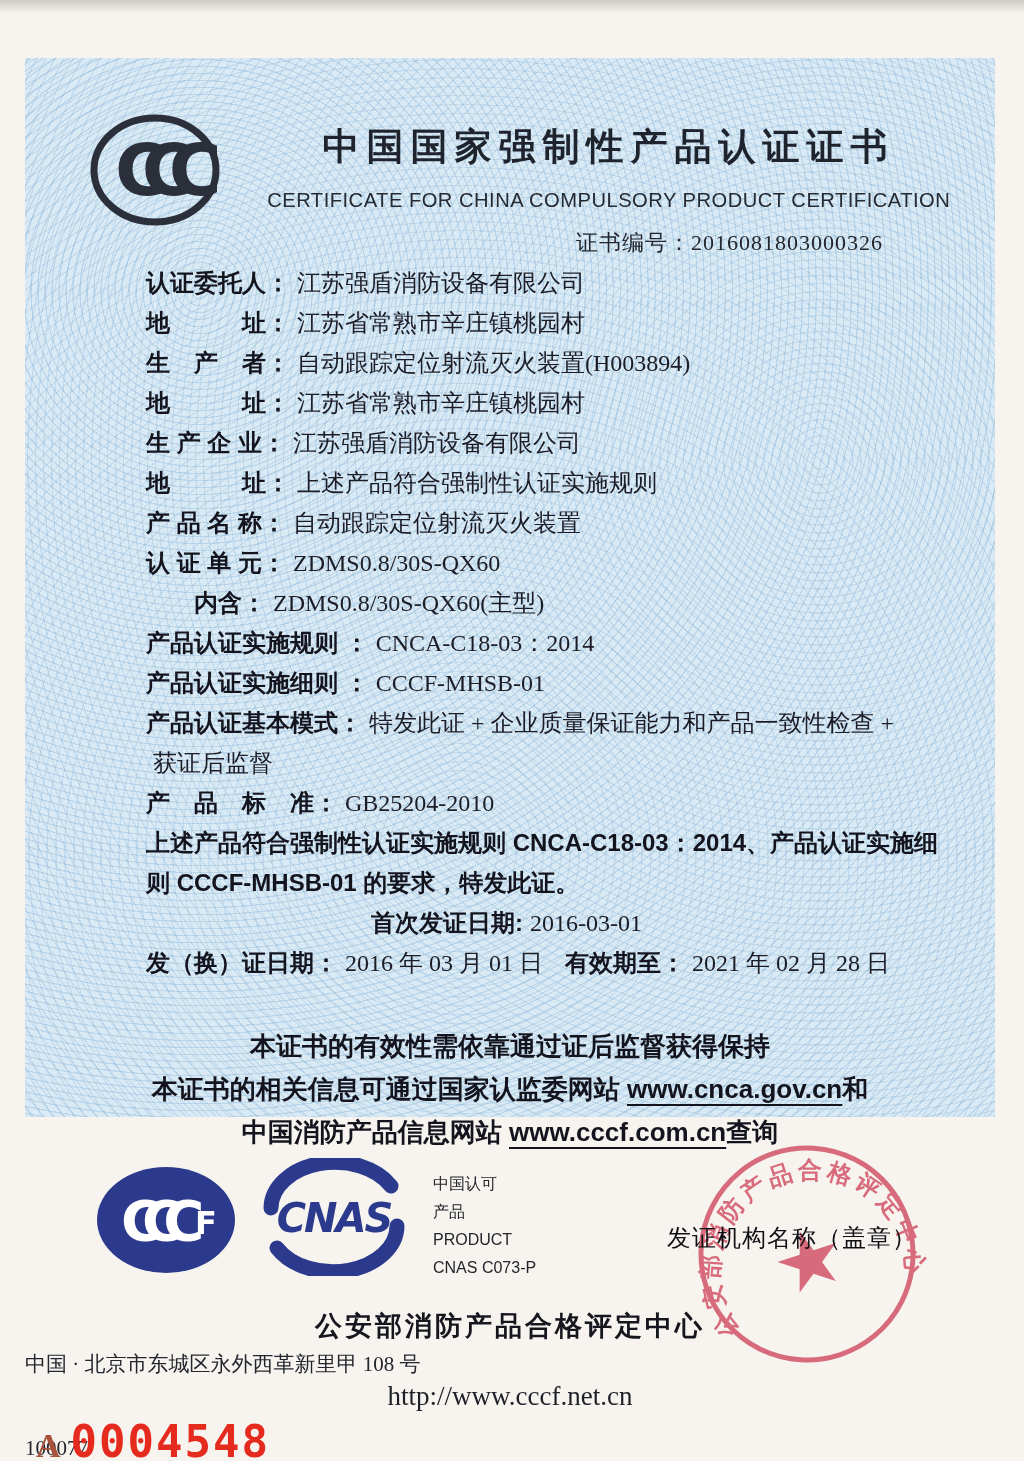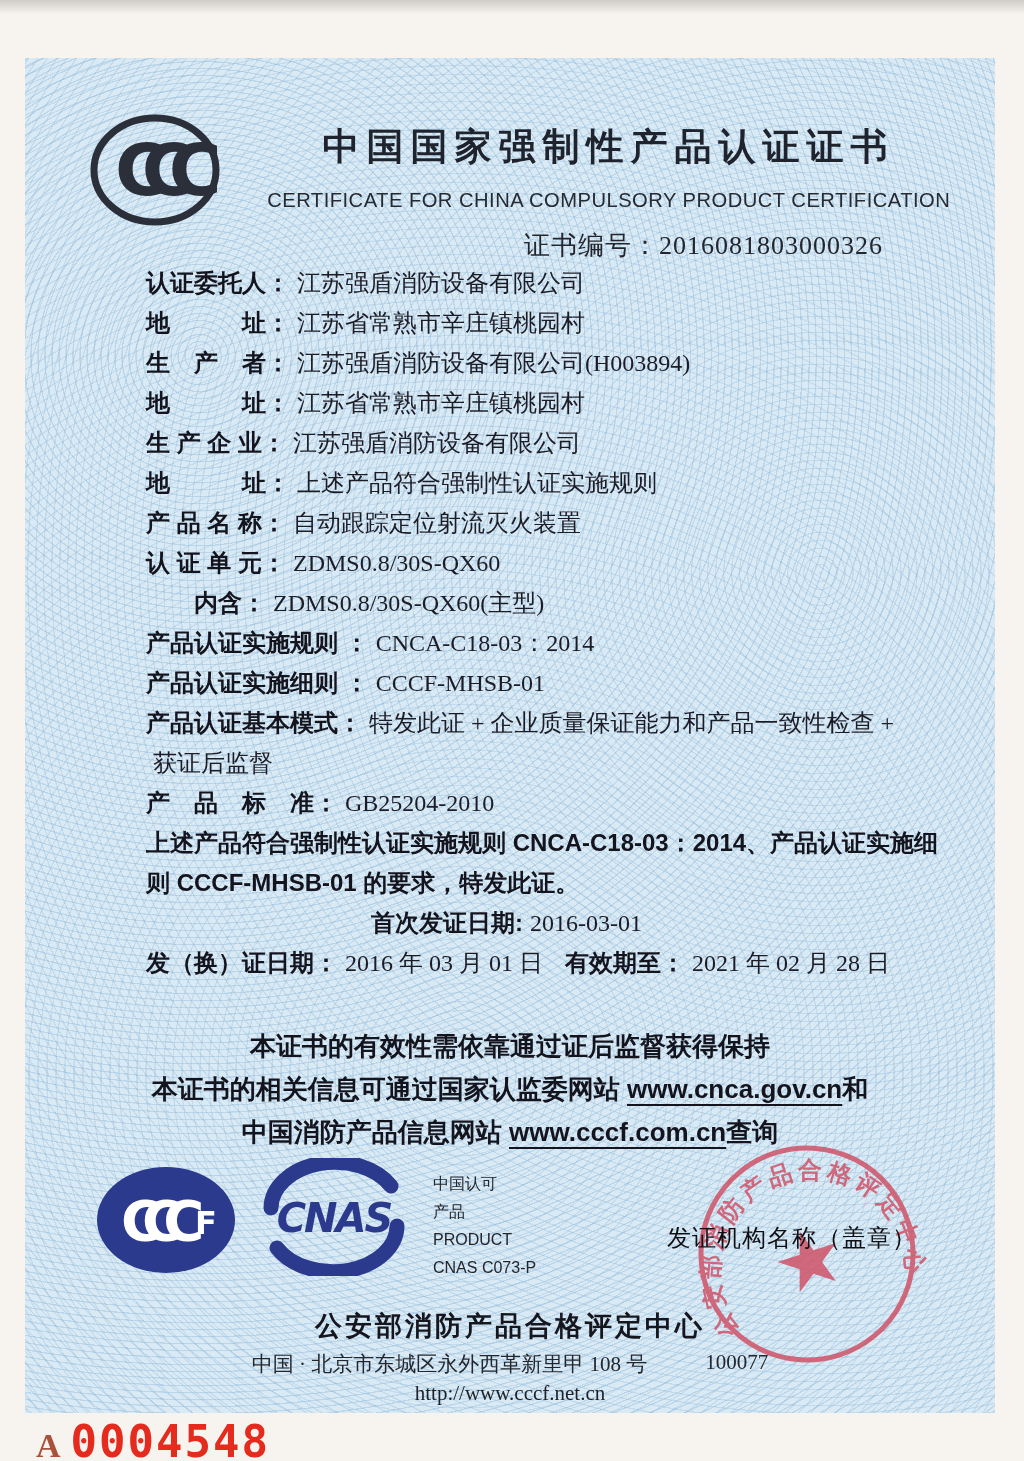--- a/index.html
+++ b/index.html
@@ -8,39 +8,39 @@
     position:relative;
     background:#f7f4ef;
     font-family:"Liberation Sans", sans-serif;
     overflow:hidden;
   }
   .scan-top { position:absolute; top:0; left:0; right:0; height:14px;
     background:linear-gradient(#cfccc8, rgba(247,244,239,0)); }
 
   
   .sheet {
-    position:absolute; left:25px; top:58px; width:970px; height:1355px;
+    position:absolute; left:25px; top:58px; width:970px; height:1059px;
     background-color:#d9eaf5;
     background-image:
       repeating-radial-gradient(circle at 18% 22%, rgba(137,180,214,.38) 0 1px, rgba(255,255,255,0) 1.5px 7px),
       repeating-radial-gradient(circle at 82% 38%, rgba(137,180,214,.30) 0 1px, rgba(255,255,255,0) 1.5px 8px),
       repeating-radial-gradient(circle at 45% 75%, rgba(137,180,214,.28) 0 1px, rgba(255,255,255,0) 1.5px 9px);
   }
 
   
   .header { position:absolute; top:42px; left:50px; right:18px; display:flex; align-items:flex-start; }
   .ccc-logo { width:165px; height:138px; flex:none; }
   .titles { flex:1; text-align:center; padding-top:22px; }
   .title-cn { font-size:37px; font-weight:bold; letter-spacing:7px; color:#1f232d;
     font-family:"Liberation Sans", sans-serif; }
   .title-en-wrap { margin-top:16px; }
   .title-en { display:inline-block; transform:scaleX(.96); font-size:21px; color:#262a33;
     letter-spacing:.5px; white-space:nowrap; }
 
-  .cert-no { position:absolute; top:170px; right:112px; font-size:26px; color:#23262e;
+  .cert-no { position:absolute; top:170px; right:112px; font-size:22px; color:#23262e;
     font-family:"Liberation Serif", serif; letter-spacing:1px; }
 
   
   .fields { position:absolute; top:203px; left:121px; right:36px; }
   .row { height:40px; line-height:44px; font-size:24px; white-space:nowrap; }
   .lbl { font-weight:bold; color:#14141e; font-family:"Liberation Sans", sans-serif; }
   .val { font-family:"Liberation Serif", serif; color:#1c1c27; margin-left:7px; }
   .row.statement { font-weight:bold; color:#14141e; }
   .row.first-issue { padding-left:225px; }
   .gap18 { display:inline-block; width:22px; }
@@ -60,23 +60,23 @@
   
   .stamp { position:absolute; left:658px; top:1072px; width:248px; height:248px; z-index:2; }
   .stamp-label { position:absolute; left:642px; top:1164px; width:286px; text-align:left;
     font-size:24px; letter-spacing:1px; font-family:"Liberation Serif", serif; color:#0f0f14; z-index:3; }
 
   
   .footer-org { position:absolute; top:1250px; left:0; right:0; text-align:center;
     font-size:27px; font-weight:bold; letter-spacing:3px; color:#16161f; }
   .footer-addr { position:absolute; top:1292px; left:0; right:0; display:flex;
     justify-content:center; gap:58px; font-family:"Liberation Serif", serif;
-    font-size:21px; color:#23262e; }
+    font-size:21px; color:#23262e;flex-direction:column; }
   .footer-url { position:absolute; top:1323px; left:0; right:0; text-align:center;
-    font-family:"Liberation Serif", serif; font-size:21px; color:#1d2027; }
+    font-family:"Liberation Serif", serif; font-size:27px; color:#1d2027; }
 
   
   .serial { position:absolute; left:36px; top:1416px; white-space:nowrap; }
   .serial-prefix { font-family:"Liberation Serif", serif; font-weight:600; font-size:34px;
     color:#a8523b; margin-right:10px; }
   .serial-number { font-family:"DejaVu Sans Mono", monospace; font-weight:bold; font-size:44px;
     color:#e52a1e; letter-spacing:2px;margin-top:44px; }
 </style>
 </head>
 <body>
@@ -96,21 +96,21 @@
     </div>
   </div>
 
   <div class="cert-no">
     <span>证书编号：</span><span>2016081803000326</span>
   </div>
 
   <div class="fields">
     <div class="row"><span class="lbl">认证委托人：</span><span class="val">江苏强盾消防设备有限公司</span></div>
     <div class="row"><span class="lbl">地　　　址：</span><span class="val">江苏省常熟市辛庄镇桃园村</span></div>
-    <div class="row"><span class="lbl">生　产　者：</span><span class="val">江苏强盾消防设备有限公司(H003894)</span></div>
+    <div class="row"><span class="lbl">生　产　者：</span><span class="val">自动跟踪定位射流灭火装置(H003894)</span></div>
     <div class="row"><span class="lbl">地　　　址：</span><span class="val">江苏省常熟市辛庄镇桃园村</span></div>
     <div class="row"><span class="lbl">生 产 企 业：</span><span class="val">江苏强盾消防设备有限公司</span></div>
     <div class="row"><span class="lbl">地　　　址：</span><span class="val">上述产品符合强制性认证实施规则</span></div>
     <div class="row"><span class="lbl">产 品 名 称：</span><span class="val">自动跟踪定位射流灭火装置</span></div>
     <div class="row"><span class="lbl">认 证 单 元：</span><span class="val">ZDMS0.8/30S-QX60</span></div>
     <div class="row"><span class="lbl">　　内含：</span><span class="val">ZDMS0.8/30S-QX60(主型)</span></div>
     <div class="row"><span class="lbl">产品认证实施规则 ：</span><span class="val">CNCA-C18-03：2014</span></div>
     <div class="row"><span class="lbl">产品认证实施细则 ：</span><span class="val">CCCF-MHSB-01</span></div>
     <div class="row"><span class="lbl">产品认证基本模式：</span><span class="val">特发此证 + 企业质量保证能力和产品一致性检查 +</span></div>
     <div class="row"><span class="lbl"></span><span class="val">获证后监督</span></div>

